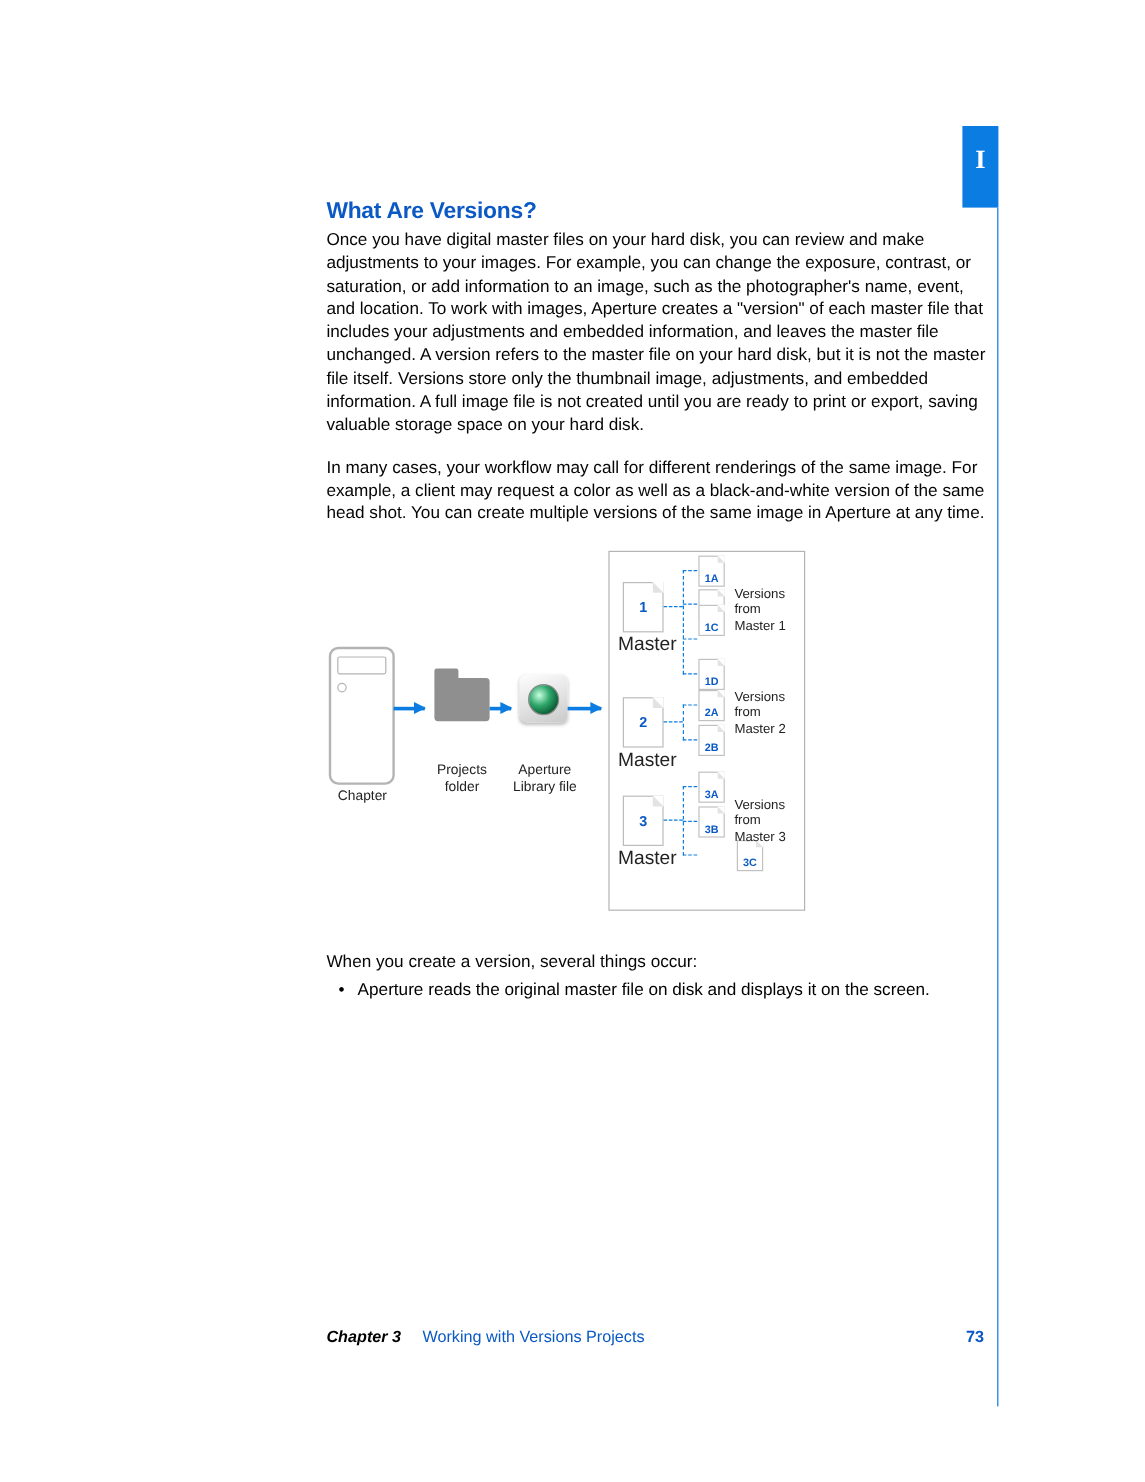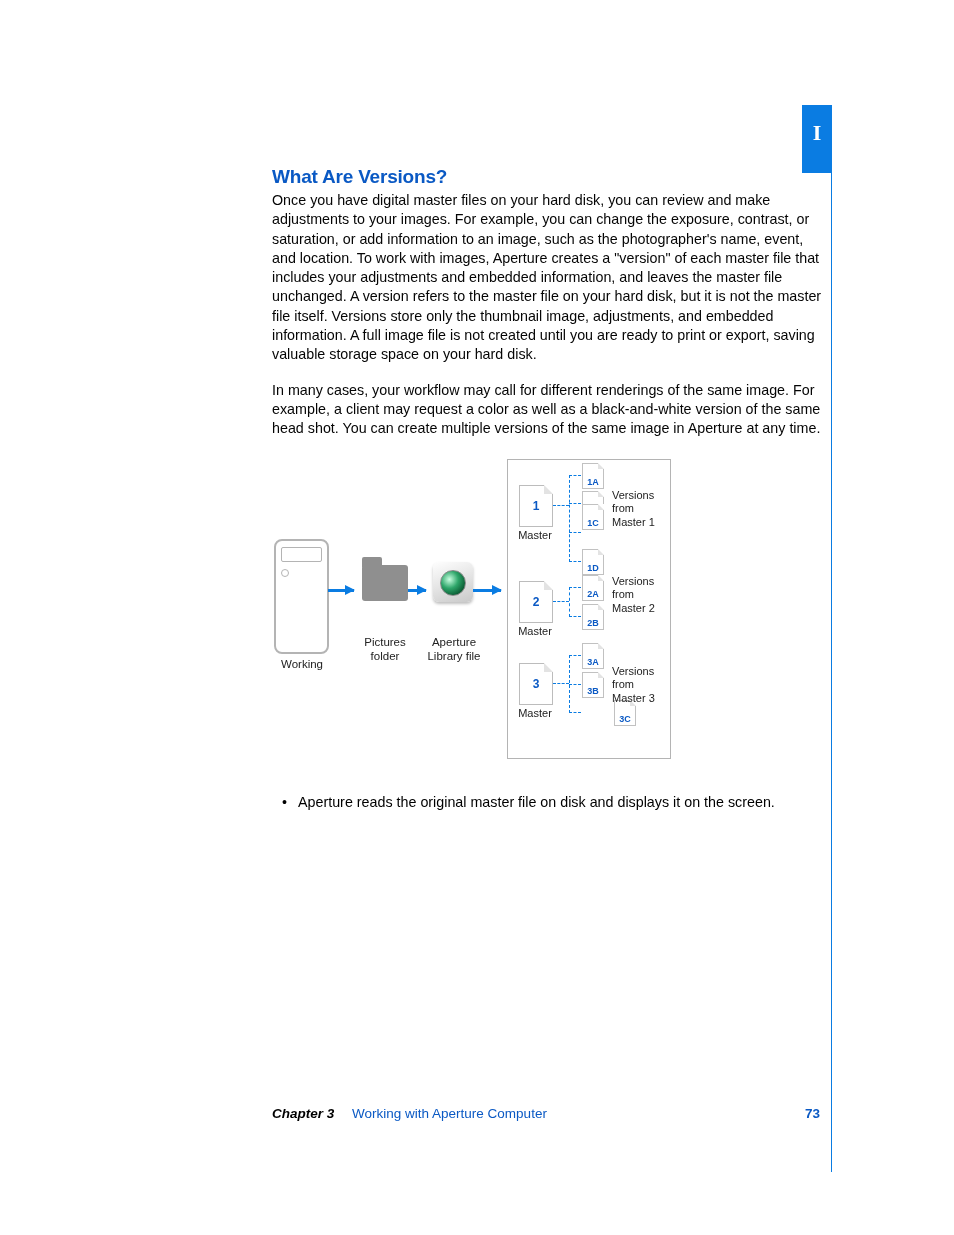--- a/index.html
+++ b/index.html
@@ -171,21 +171,21 @@
   }
   .master-file .num {
     position: absolute;
     left: 0; top: 0; right: 0; bottom: 0;
     display: flex; align-items: center; justify-content: center;
     font-weight: 700; font-size: 12px;
     color: #0a59c4;
   }
   .mlab {
     position: absolute;
-    font-size: 11px;
+    font-size: 16px;
     color: #222;
     text-align: center;
     width: 40px;
   }
   .vfile {
     position: absolute;
     width: 20px; height: 24px;
     border: 1px solid #c1c1c1;
     background: #fff;
   }
@@ -241,27 +241,27 @@
   <div class="blue-tab">I</div>
   <div class="side-line"></div>
 
   <div class="content">
     <h2 class="section-title">What Are Versions?</h2>
     <p class="body">Once you have digital master files on your hard disk, you can review and make adjustments to your images. For example, you can change the exposure, contrast, or saturation, or add information to an image, such as the photographer's name, event, and location. To work with images, Aperture creates a "version" of each master file that includes your adjustments and embedded information, and leaves the master file unchanged. A version refers to the master file on your hard disk, but it is not the master file itself. Versions store only the thumbnail image, adjustments, and embedded information. A full image file is not created until you are ready to print or export, saving valuable storage space on your hard disk.</p>
     <p class="body">In many cases, your workflow may call for different renderings of the same image. For example, a client may request a color as well as a black-and-white version of the same head shot. You can create multiple versions of the same image in Aperture at any time.</p>
 
     <div class="diagram">
       <div class="computer-box"></div>
-      <div class="label" style="left:-5px; top:202px; width:70px;">Working</div>
+      <div class="label" style="left:-5px; top:202px; width:70px;">Chapter</div>
 
       <div class="arrow" style="left:56px; top:134px; width:26px;"></div>
 
       <div class="folder"></div>
       <div class="label" style="left:84px; top:180px; width:58px;">
-        <span>Pictures</span><br>
+        <span>Projects</span><br>
         <span>folder</span>
       </div>
 
       <div class="arrow" style="left:136px; top:134px; width:18px;"></div>
 
       <div class="aperture-box">
         <div class="aperture-lens"></div>
       </div>
       <div class="label" style="left:150px; top:180px; width:64px;">
         <span>Aperture</span><br>
@@ -338,23 +338,24 @@
       <div class="vfile" style="left:310px; top:245px;margin-left:32px;">
           <span>3C</span>
         </div>
       <div class="vlabel" style="left:340px; top:210px;">
         <span>Versions</span><br>
         <span>from</span><br>
         <span>Master 3</span>
       </div>
     </div>
 
+    <p class="body" style="margin-bottom:2px;">When you create a version, several things occur:</p>
     <ul class="bullets">
       <li>Aperture reads the original master file on disk and displays it on the screen.</li>
     </ul>
   </div>
 
   <div class="footer">
     <span class="chap">Chapter 3</span>
-    <span class="link">Working with Aperture Computer</span>
+    <span class="link">Working with Versions Projects</span>
     <span class="pg">73</span>
   </div>
 </div>
 
 </body></html>

